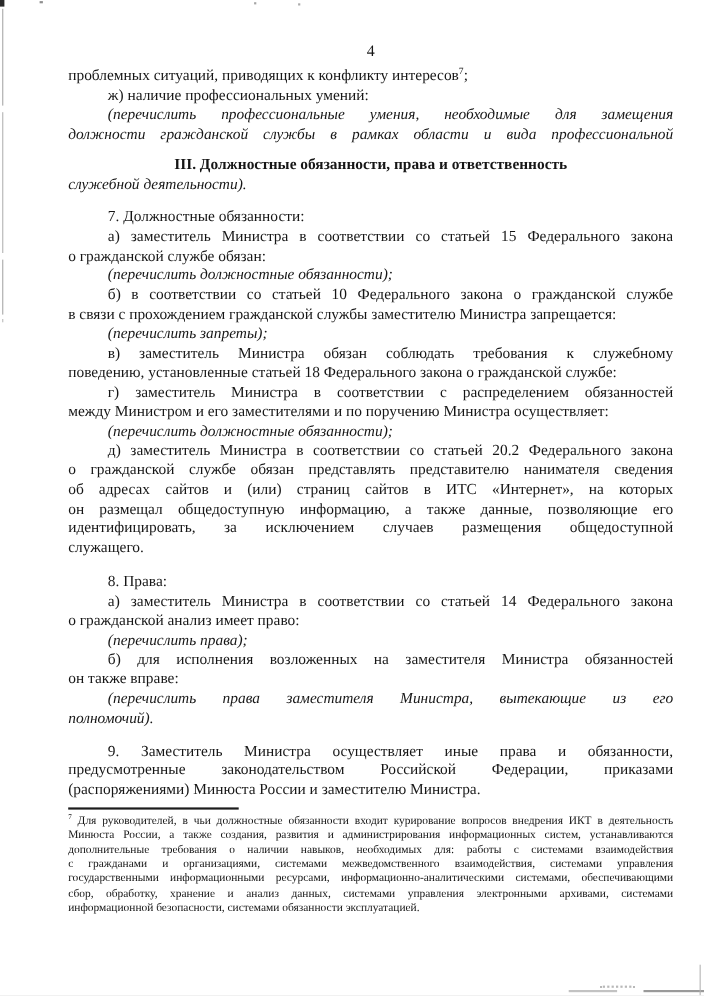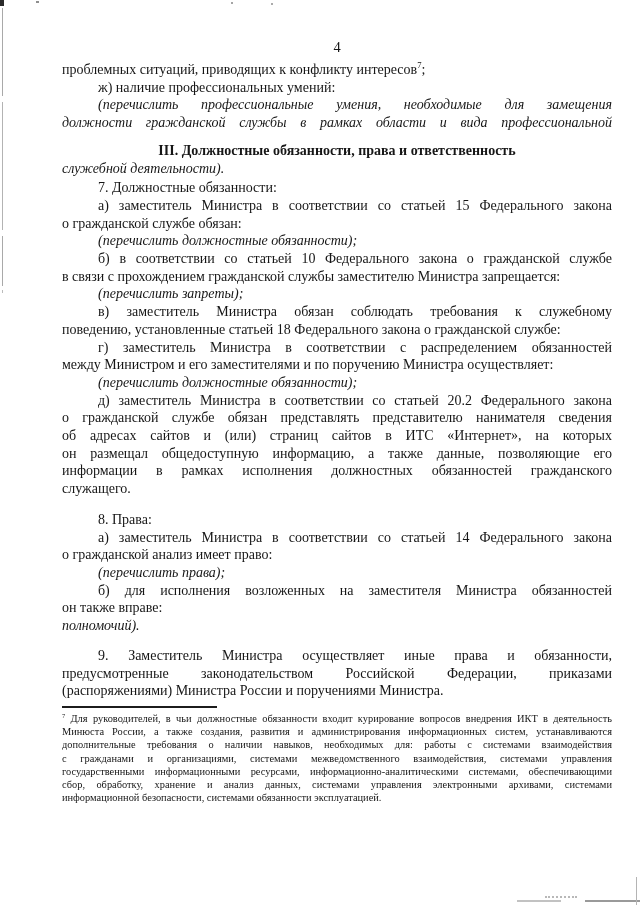--- a/index.html
+++ b/index.html
@@ -88,48 +88,49 @@
 
   <div class="doc">
     <div class="pagenum">4</div>
     <div id="body-lines">
         <div class="line b">проблемных ситуаций, приводящих к конфликту интересов<sup>7</sup>;</div>
         <div class="line b ind">ж) наличие профессиональных умений:</div>
         <div class="line i ind j">(перечислить профессиональные умения, необходимые для замещения</div>
         <div class="line i j">должности гражданской службы в рамках области и вида профессиональной</div>
         <div class="line h" style="margin-top: 10px;">III. Должностные обязанности, права и ответственность</div>
         <div class="line i">служебной деятельности).</div>
-        <div class="line b ind" style="margin-top: 2px;">7. Должностные обязанности:</div>
+        <div class="line b ind" style="margin-top: 12px;">7. Должностные обязанности:</div>
         <div class="line b ind j">а) заместитель Министра в соответствии со статьей 15 Федерального закона</div>
         <div class="line b">о гражданской службе обязан:</div>
         <div class="line i ind">(перечислить должностные обязанности);</div>
         <div class="line b ind j">б) в соответствии со статьей 10 Федерального закона о гражданской службе</div>
         <div class="line b">в связи с прохождением гражданской службы заместителю Министра запрещается:</div>
         <div class="line i ind">(перечислить запреты);</div>
         <div class="line b ind j">в) заместитель Министра обязан соблюдать требования к служебному</div>
         <div class="line b">поведению, установленные статьей 18 Федерального закона о гражданской службе:</div>
         <div class="line b ind j">г) заместитель Министра в соответствии с распределением обязанностей</div>
         <div class="line b">между Министром и его заместителями и по поручению Министра осуществляет:</div>
         <div class="line i ind">(перечислить должностные обязанности);</div>
         <div class="line b ind j">д) заместитель Министра в соответствии со статьей 20.2 Федерального закона</div>
         <div class="line b j">о гражданской службе обязан представлять представителю нанимателя сведения</div>
         <div class="line b j">об адресах сайтов и (или) страниц сайтов в ИТС «Интернет», на которых</div>
         <div class="line b j">он размещал общедоступную информацию, а также данные, позволяющие его</div>
-        <div class="line b j">информации в рамках исполнения должностных обязанностей гражданского</div>
+        <div class="line b j">идентифицировать, за исключением случаев размещения общедоступной</div>
         <div class="line b">служащего.</div>
         <div class="line b ind" style="margin-top: 13px;">8. Права:</div>
         <div class="line b ind j">а) заместитель Министра в соответствии со статьей 14 Федерального закона</div>
         <div class="line b">о гражданской анализ имеет право:</div>
         <div class="line i ind">(перечислить права);</div>
         <div class="line b ind j">б) для исполнения возложенных на заместителя Министра обязанностей</div>
         <div class="line b">он также вправе:</div>
+        <div class="line i ind j">(перечислить права заместителя Министра, вытекающие из его</div>
         <div class="line i">полномочий).</div>
         <div class="line b ind j" style="margin-top: 12px;">9. Заместитель Министра осуществляет иные права и обязанности,</div>
         <div class="line b j">предусмотренные законодательством Российской Федерации, приказами</div>
-        <div class="line b">(распоряжениями) Министра России и поручениями Министра.</div>
+        <div class="line b">(распоряжениями) Минюста России и заместителю Министра.</div>
       </div>
     <div class="fnsep"></div>
     <div id="footnote-lines">
         <div class="line f j"><sup>7</sup> Для руководителей, в чьи должностные обязанности входит курирование вопросов внедрения ИКТ в деятельность</div>
         <div class="line f j">Минюста России, а также создания, развития и администрирования информационных систем, устанавливаются</div>
         <div class="line f j">дополнительные требования о наличии навыков, необходимых для: работы с системами взаимодействия</div>
         <div class="line f j">с гражданами и организациями, системами межведомственного взаимодействия, системами управления</div>
         <div class="line f j">государственными информационными ресурсами, информационно-аналитическими системами, обеспечивающими</div>
         <div class="line f j">сбор, обработку, хранение и анализ данных, системами управления электронными архивами, системами</div>
         <div class="line f">информационной безопасности, системами обязанности эксплуатацией.</div>

